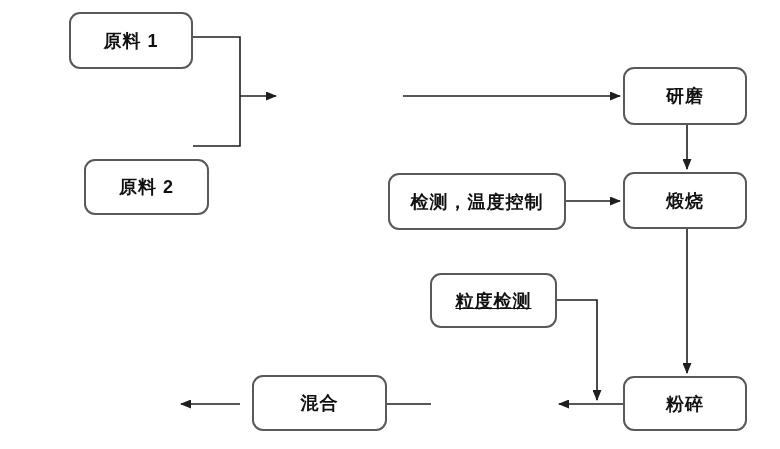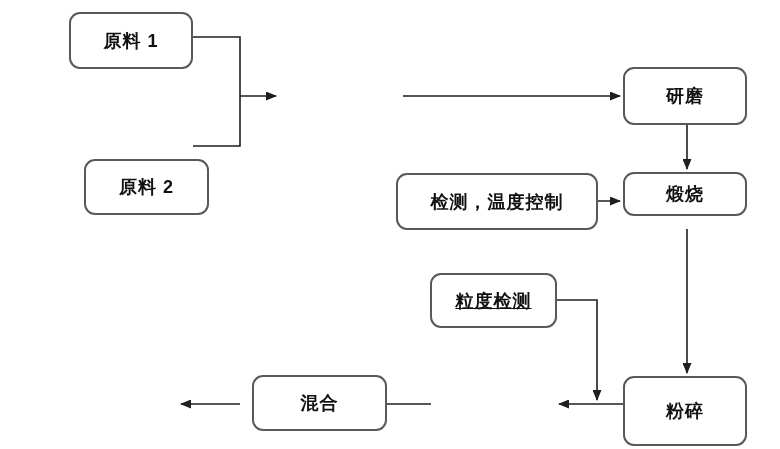--- a/index.html
+++ b/index.html
@@ -35,25 +35,25 @@
     font-weight: bold;
     color: #111111;
     letter-spacing: 1px;
     white-space: nowrap;
   }
   
   .n-raw1   { left: 69px;  top: 12px;  width: 124px; height: 57px; }
   .n-raw2   { left: 84px;  top: 117px; width: 125px; height: 56px; margin-top: 42px; }
   .n-mixstir{ left: 278px; top: 67px;  width: 125px; height: 58px; }
   .n-grind  { left: 623px; top: 67px;  width: 124px; height: 58px; }
-  .n-inspect{ left: 388px; top: 173px; width: 202px; height: 57px; margin-left: 8px; }
-  .n-calcine{ left: 623px; top: 172px; width: 124px; height: 44px; }
+  .n-inspect{ left: 388px; top: 173px; width: 178px; height: 57px; }
+  .n-calcine{ left: 623px; top: 172px; width: 124px; height: 57px; }
   .n-psize  { left: 430px; top: 273px; width: 127px; height: 55px; text-decoration: underline; }
   .n-sieve  { left: 431px; top: 376px; width: 123px; height: 56px; }
-  .n-crush  { left: 623px; top: 376px; width: 124px; height: 70px; }
+  .n-crush  { left: 623px; top: 376px; width: 124px; height: 55px; }
   .n-mix    { left: 252px; top: 375px; width: 135px; height: 56px; text-align: center; }
   .n-pack   { left: 54px;  top: 375px; width: 124px; height: 56px; }
 </style>
 </head>
 <body>
 
 <div class="canvas">
 
   <svg class="edges-svg" width="780" height="449" viewBox="0 0 780 449" xmlns="http://www.w3.org/2000/svg">
     <defs>

